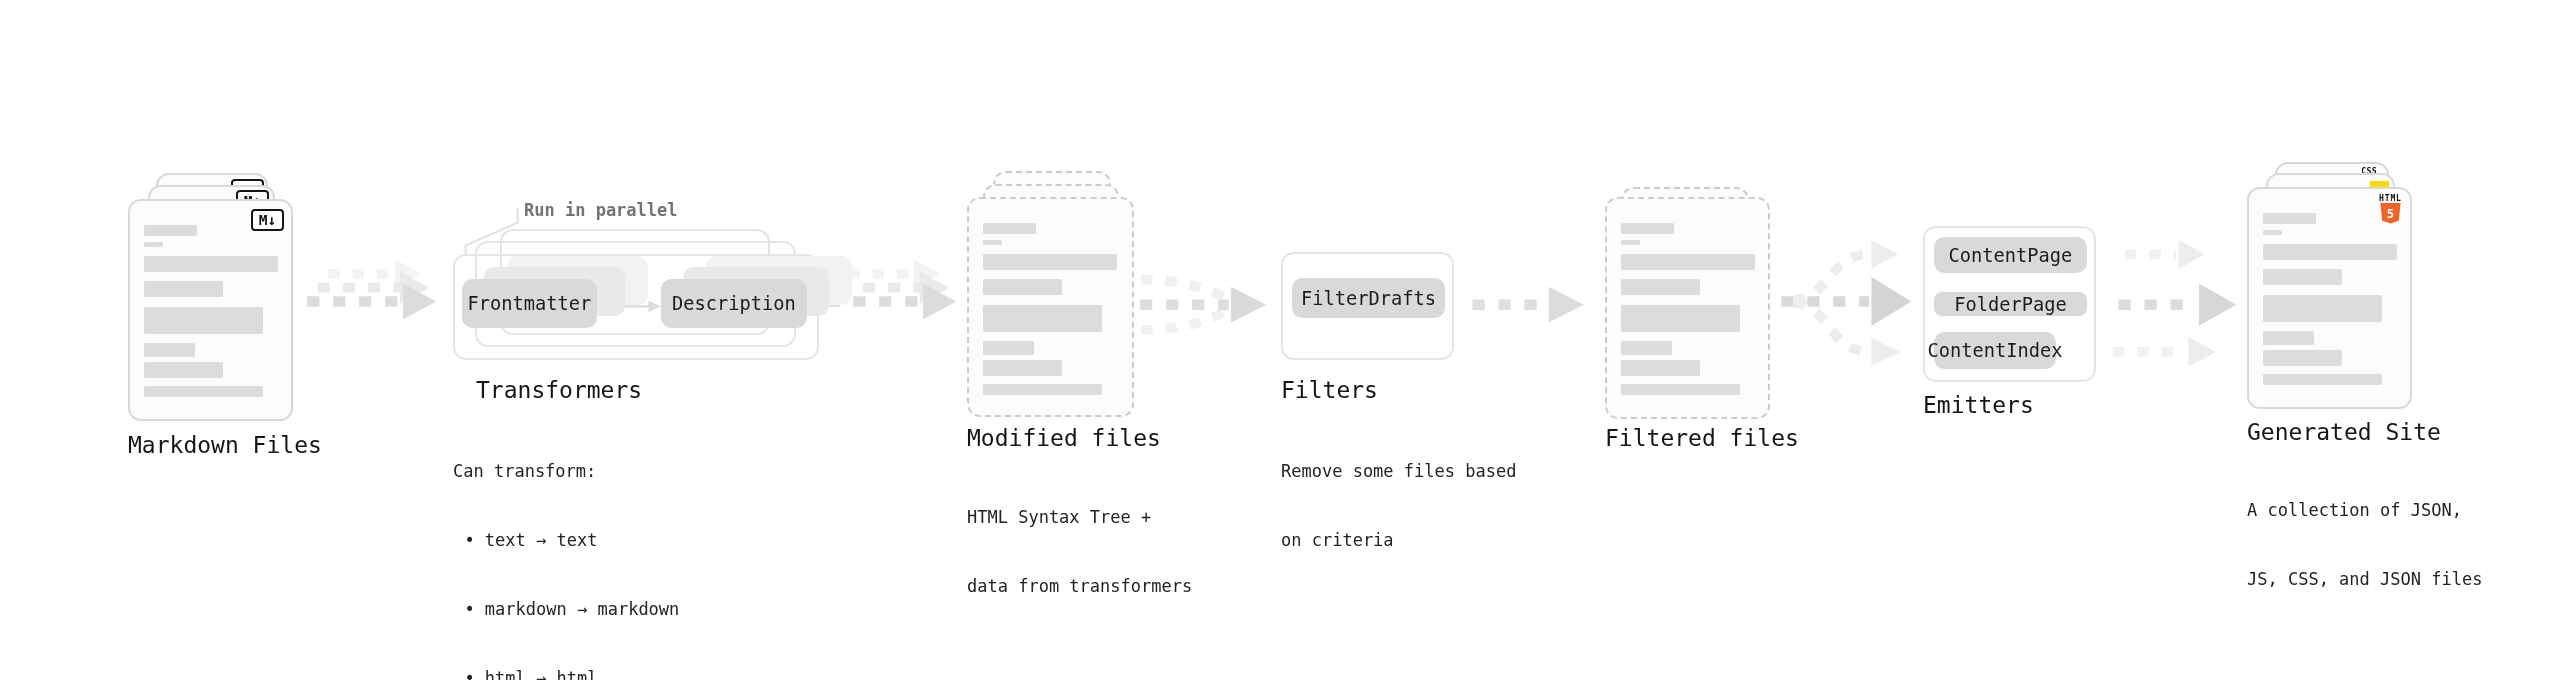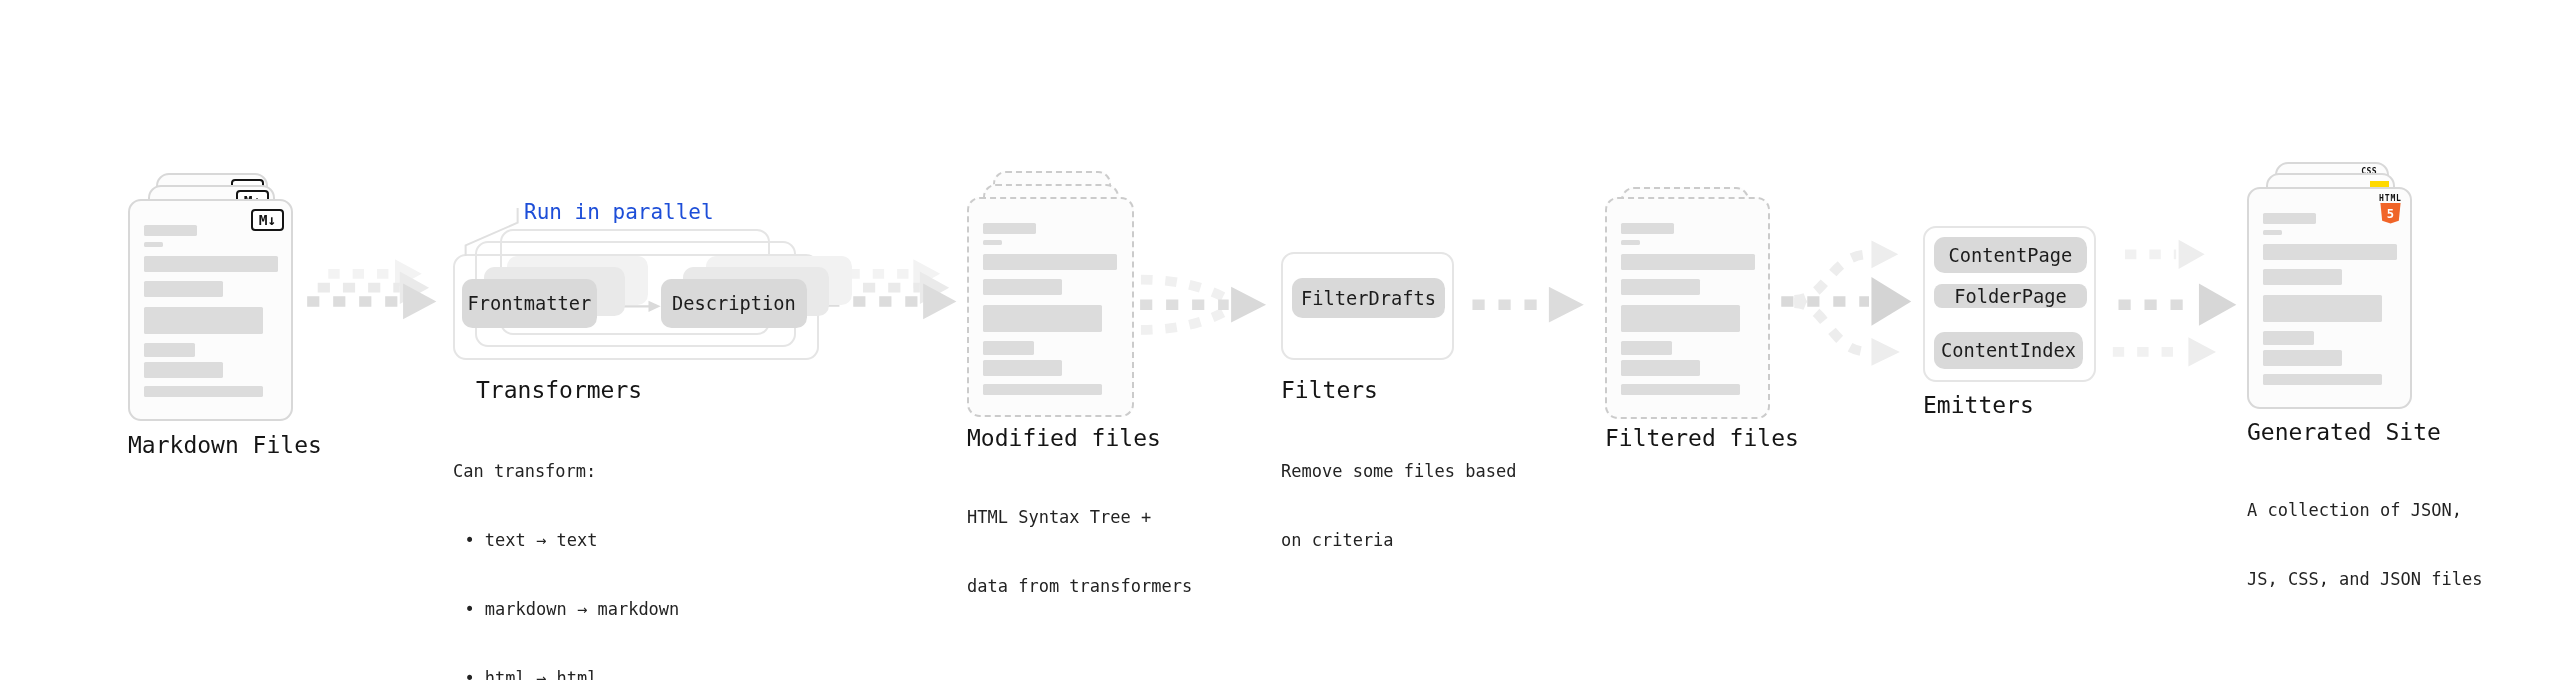--- a/index.html
+++ b/index.html
@@ -32,21 +32,21 @@
   
   .btn{position:absolute;z-index:5;box-sizing:border-box;border-radius:10.6px;background:#d9d9d9;
        display:flex;align-items:center;justify-content:center;font-size:18.7px;color:#1c1c1c;}
   .btn.g1{background:#e9e9e9;}
   .btn.g2{background:#f2f2f2;}
 
   
   .title{position:absolute;z-index:6;font-size:23px;font-weight:500;color:#151515;white-space:pre;}
   .desc{position:absolute;z-index:6;font-size:17px;line-height:23px;color:#232323;white-space:pre;}
   .desc .ind{margin-left:11.4px;}
-  .runlabel{position:absolute;z-index:6;font-size:21px;font-weight:400;color:#1d4ed8;white-space:pre;}
+  .runlabel{position:absolute;z-index:6;font-size:17px;font-weight:700;color:#737373;white-space:pre;}
 
   .arrows{position:absolute;left:0;top:0;z-index:4;pointer-events:none;}
 
   
   .css-badge{position:absolute;top:3.3px;right:8.1px;width:19.5px;text-align:center;}
   .css-badge .t{font-size:8.1px;font-weight:800;letter-spacing:0.4px;color:#111;line-height:8.1px;}
   .css-badge .bar{height:3.3px;background:#2f6df6;margin-top:0.8px;border-radius:0.8px;}
   .js-badge{position:absolute;top:5.7px;right:4.1px;width:18.7px;height:9px;background:#ffd900;}
   .html5-badge{position:absolute;top:4.9px;right:8.1px;width:23px;text-align:center;}
   .html5-badge .t{font-size:8.1px;font-weight:800;letter-spacing:0.8px;color:#111;line-height:9px;}
@@ -192,22 +192,22 @@
     <div class="sk sk4"></div>
     <div class="sk sk5"></div>
     <div class="sk sk6"></div>
     <div class="sk sk7"></div>
     <div class="sk sk8"></div>
   </div>
   <div class="title" style="left:1605px;top:425px;">Filtered files</div>
 
   <div class="obox z1" style="left:1923px;top:226px;width:173px;height:156px;"></div>
   <div class="btn" style="left:1934px;top:237px;width:153px;height:36px;">ContentPage</div>
-  <div class="btn" style="left:1934px;top:284px;width:153px;height:24px;border-radius:8px;">FolderPage</div>
-  <div class="btn" style="left:1934px;top:332px;width:149px;height:37px;">ContentIndex</div>
+  <div class="btn" style="left:1934px;top:292px;width:153px;height:24px;border-radius:8px;">FolderPage</div>
+  <div class="btn" style="left:1934px;top:332px;width:122px;height:37px;">ContentIndex</div>
   <div class="title" style="left:1923px;top:392px;">Emitters</div>
 
   <div class="card z1" style="left:2275px;top:162px;width:114px;height:222px;">
     <div class="css-badge">
       <div class="t">CSS</div>
       <div class="bar"></div>
     </div>
   </div>
   <div class="card z2" style="left:2266px;top:173px;width:129px;height:222px;">
     <div class="js-badge"></div>

